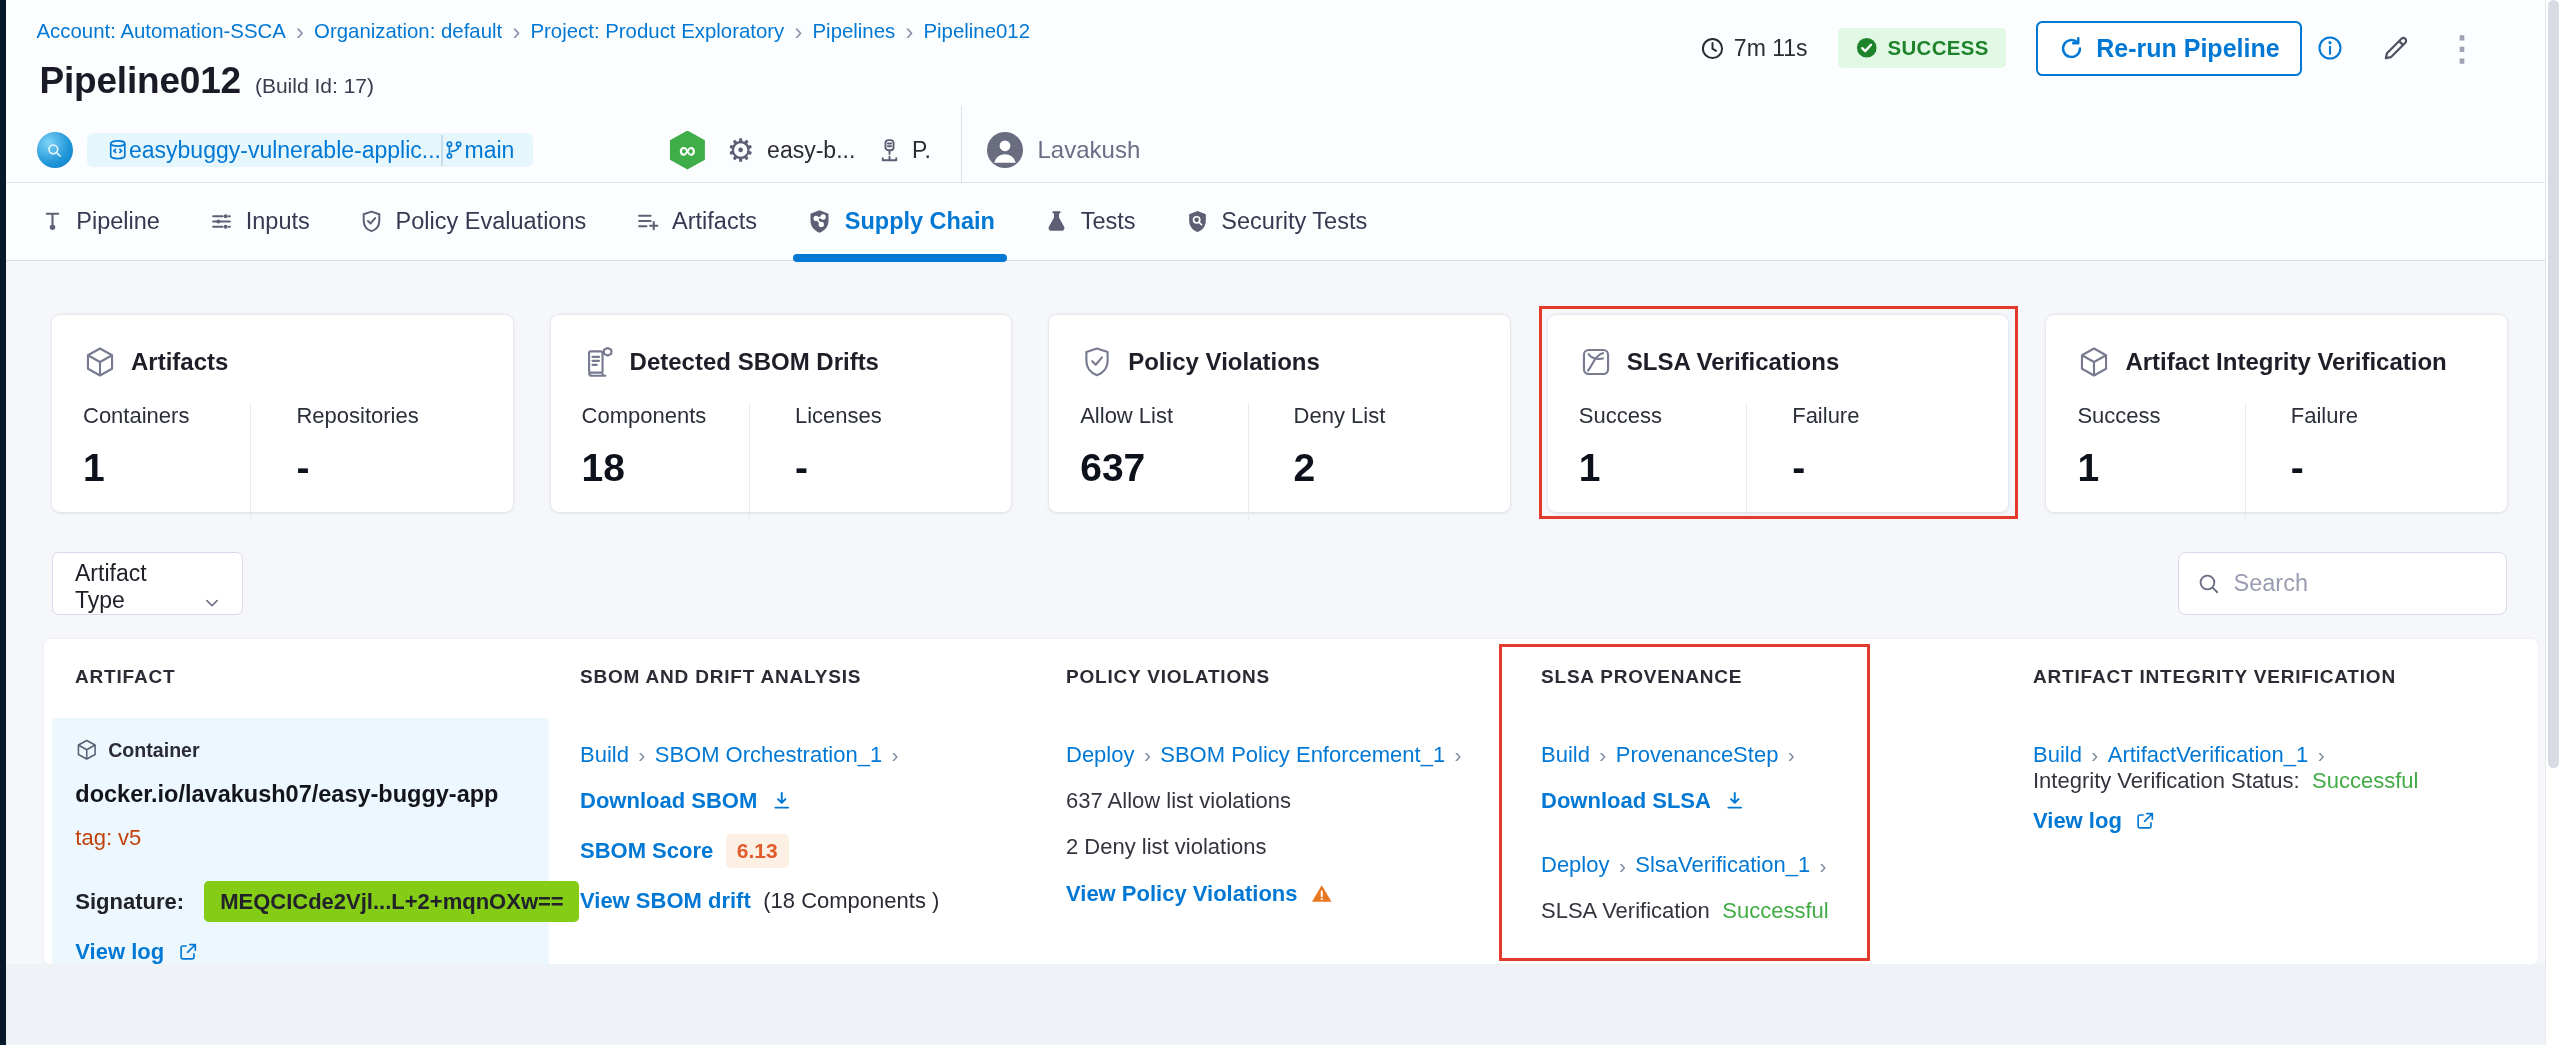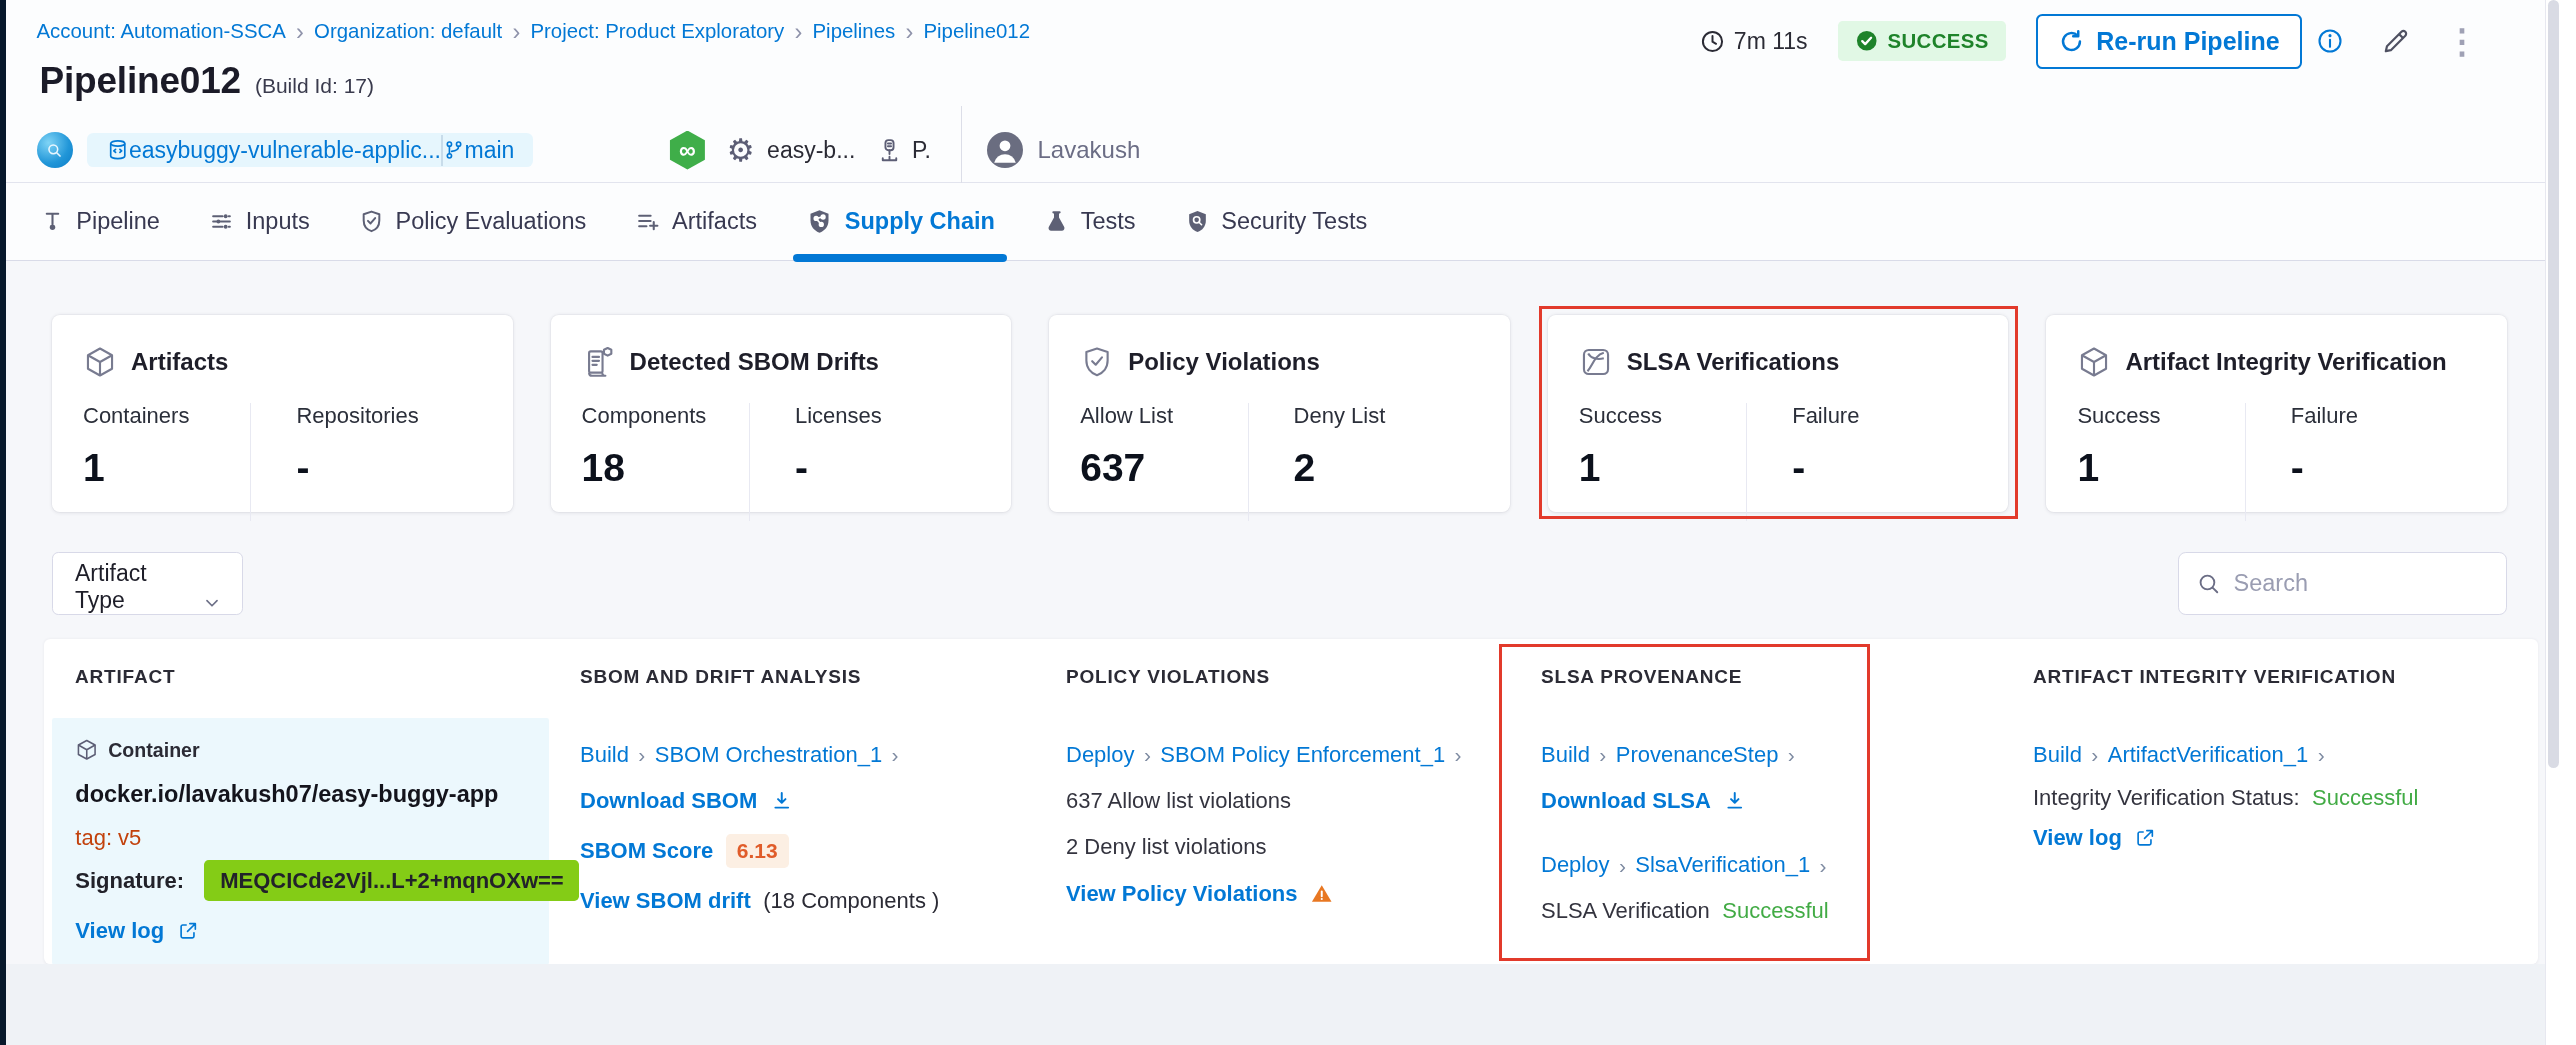--- a/index.html
+++ b/index.html
@@ -17,21 +17,21 @@
   .left-strip { position: absolute; left: 0; top: 0; width: 5.5px; height: 100%; background: #07182b; z-index: 40; }
   .scroll-gutter { position: absolute; right: 0; top: 0; width: 31px; height: 100%; background: #ffffff; border-left: 0.8px solid #e7e8f0; z-index: 40; }
   .scroll-thumb { position: absolute; left: 2.4px; top: 0; width: 10.2px; height: 768px; background: #d9dbe4; border-radius: 5.5px; }
 
   
   .header { position: absolute; left: 5.5px; right: 31px; top: 0; height: 183px; background: #fcfdfe; border-bottom: 0.8px solid #e2e4ee; z-index: 10; }
   .breadcrumb { position: absolute; left: 31px; top: 19px; display: flex; align-items: center; gap: 10.2px; font-size: 20.4px; }
   .breadcrumb a { color: #0278d5; text-decoration: none; cursor: pointer; }
   .crumb-sep { color: #8f93ab; font-size: 23.5px; line-height: 1; padding-top: 1.6px; }
 
-  .header-actions { position: absolute; right: 66px; top: 11px; height: 60px; display: flex; align-items: center; justify-content: flex-end; }
+  .header-actions { position: absolute; right: 66px; top: 18px; height: 60px; display: flex; align-items: center; justify-content: flex-end; }
   .duration { display: flex; align-items: center; gap: 8.6px; font-size: 23px; color: #2b2b35; font-weight: 500; }
   .status-badge { margin-left: 30px; display: flex; align-items: center; gap: 9.4px; background: #e1f8e5; color: #1e832a; font-weight: 700; font-size: 20.4px; letter-spacing: 0.4px; padding: 7.8px 17px; border-radius: 4.7px; }
   .rerun-btn { margin-left: 30px; display: flex; align-items: center; gap: 11px; height: 55px; padding: 0 20.4px; border: 2px solid #0278d5; border-radius: 6.3px; background: #fff; color: #0278d5; font-size: 25px; font-weight: 600; cursor: pointer; }
   .icon-btn { background: none; border: none; cursor: pointer; display: flex; align-items: center; }
   .info-btn { margin-left: 14px; }
   .edit-btn { margin-left: 36px; }
   .kebab-btn { margin-left: 34px; font-size: 34px; color: #9fa1b5; line-height: 1; font-weight: 700; }
 
   .title-row { position: absolute; left: 34px; top: 60px; display: flex; align-items: baseline; }
   .page-title { font-size: 37px; font-weight: 700; color: #1b1b28; letter-spacing: -0.2px; }
@@ -84,21 +84,21 @@
   .thead { display: grid; grid-template-columns: 505px 486px 475px 492px 531px; padding-top: 27px; }
   .th { padding-left: 31px; font-size: 19px; font-weight: 700; letter-spacing: 0.8px; text-transform: uppercase; color: #2b2b35; }
   .trow { display: grid; grid-template-columns: 505px 486px 475px 492px 531px; margin-top: 30px; height: 241px; }
   .cell { padding: 23.5px 23.5px 0 31px; }
 
   .artifact-cell { margin-left: 7.8px; background: #ecf8fd; border-radius: 2.4px; height: 100%; padding: 20.4px 23.5px; }
   .container-tag { display: flex; align-items: center; gap: 9.4px; font-size: 19.6px; font-weight: 600; color: #2b2b35; }
   .container-tag .ccube { color: #5c5e75; display: flex; }
   .artifact-name { margin-top: 19px; font-size: 23.5px; font-weight: 700; color: #14141c; }
   .artifact-tag { margin-top: 17px; font-size: 22px; color: #c2410c; }
-  .sig-row { margin-top: 9px; display: flex; align-items: center; gap: 20.4px; }
+  .sig-row { margin-top: 30px; display: flex; align-items: center; gap: 20.4px; }
   .sig-label { font-size: 22px; font-weight: 600; color: #22222a; }
   .sig-badge { background: #84cc16; border-radius: 4.7px; padding: 7.8px 15.7px; font-size: 22px; font-weight: 600; color: #22222a; }
   .viewlog-row { margin-top: 17px; }
 
   .blue-link { color: #0278d5; font-size: 22px; text-decoration: none; cursor: pointer; }
   .bold-link { font-weight: 700; }
   .step-line { display: flex; align-items: center; gap: 9.4px; }
   .step-sep { color: #7d8aa1; font-size: 21px; padding-top: 1.6px; }
   .line-gap { margin-top: 20.4px; }
   .line-gap-lg { margin-top: 38px; }
@@ -568,21 +568,21 @@
         </div>
       </div>
 
       <div class="cell">
         <div class="step-line">
           <a class="blue-link">Build</a>
           <span class="step-sep">›</span>
           <a class="blue-link">ArtifactVerification_1</a>
           <span class="step-sep">›</span>
         </div>
-        <div class="line-gap inline-row" style="margin-top:17px;">
+        <div class="line-gap inline-row" style="margin-top:0;">
           <span class="plain-text">Integrity Verification Status:</span>
           <span class="plain-text green">Successful</span>
         </div>
         <div class="inline-row" style="margin-top:14px;">
           <a class="blue-link bold-link">View log</a>
           <span class="link-icon">
             <svg width="22" height="22" viewBox="0 0 24 24" fill="none" stroke="currentColor" stroke-width="1.8" stroke-linecap="round" stroke-linejoin="round">
                 <path d="M10 5.5H6.2A1.7 1.7 0 0 0 4.5 7.2v10.6a1.7 1.7 0 0 0 1.7 1.7h10.6a1.7 1.7 0 0 0 1.7-1.7V14"></path>
                 <path d="M14 4h6v6M19.6 4.4L11.5 12.5"></path>
               </svg>

